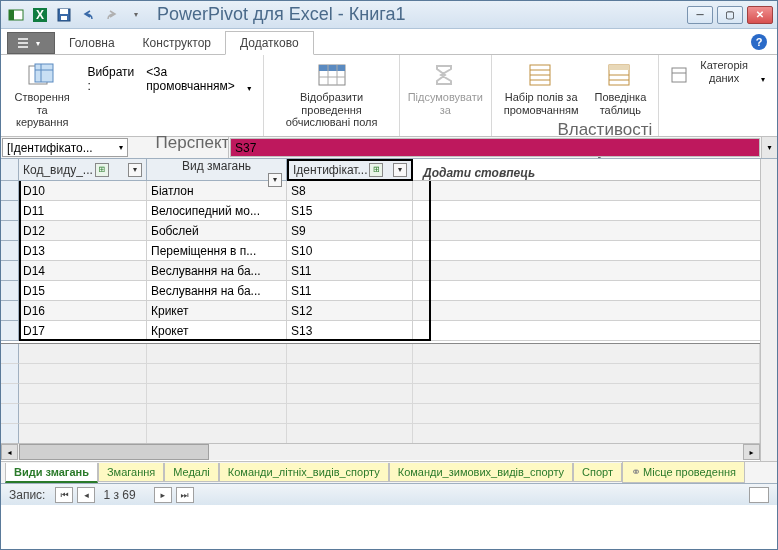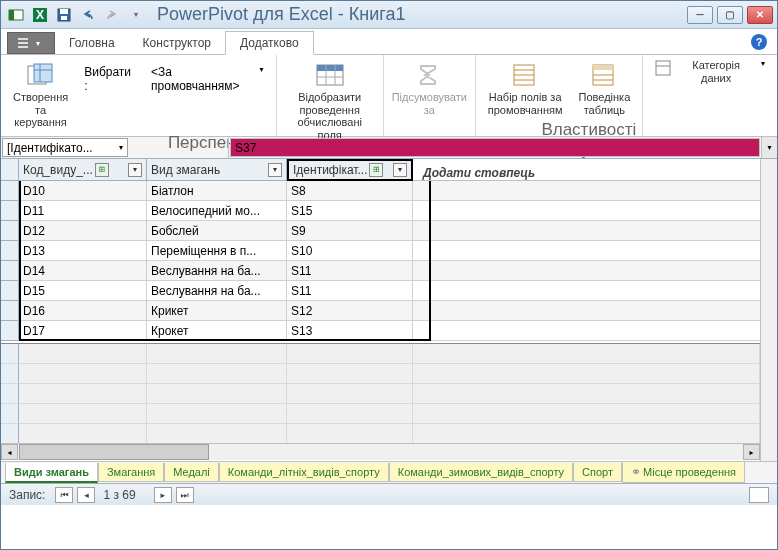--- a/index.html
+++ b/index.html
@@ -17,21 +17,21 @@
 .file-tab svg { width: 14px; height: 14px; }
 .tab { padding: 4px 14px; color: #444; cursor: pointer; }
 .tab.active { border: 1px solid #c0c0c0; border-bottom: 1px solid #fff; background: #fff; margin-bottom: -1px; }
 .help-icon { position: absolute; right: 10px; top: 5px; width: 16px; height: 16px; background: #2a6ac8; color: #fff; border-radius: 50%; text-align: center; line-height: 16px; font-size: 11px; font-weight: bold; }
 
 .ribbon { height: 82px; background: #fff; display: flex; border-bottom: 1px solid #c0c0c0; }
 .rib-group { border-right: 1px solid #d8d8d8; display: flex; flex-direction: column; height: 100%; }
 .rib-body { flex: 1; display: flex; align-items: flex-start; padding: 4px 8px 0; gap: 8px; }
 .rib-label { text-align: right; color: #666; font-size: 17px; padding: 2px 6px; }
 .rib-btn { display: flex; flex-direction: column; align-items: center; gap: 2px; padding: 2px 4px; cursor: pointer; }
-.rib-btn-h { display: flex; flex-direction: row; align-items: flex-start; gap: 20px; padding: 2px 4px; cursor: pointer; }
+.rib-btn-h { display: flex; flex-direction: row; align-items: flex-end; gap: 12px; padding: 2px 4px; cursor: pointer; }
 .rib-icon { width: 32px; height: 28px; display: flex; align-items: center; justify-content: center; }
 .rib-icon-sm { width: 18px; height: 18px; display: flex; align-items: center; justify-content: center; }
 .rib-text { text-align: center; line-height: 1.15; font-size: 11px; color: #333; }
 
 .formula-bar { height: 22px; border-bottom: 1px solid #a0b0c0; display: flex; align-items: stretch; background: #f4f4f4; }
 .fb-sel { width: 126px; border: 1px solid #a0a0a0; background: #fff; display: flex; align-items: center; padding: 0 4px; margin: 1px; }
 .fb-sel .dd { margin-left: auto; font-size: 8px; }
 .fb-spacer { width: 100px; border-right: 1px solid #c0c0c0; }
 .fb-val { flex: 1; background: #be185d; border: 1px solid #c0c0c0; margin: 1px; padding: 0 4px; display: flex; align-items: center; }
 .fb-dd { width: 16px; background: #e8e8e8; border-left: 1px solid #c0c0c0; display: flex; align-items: center; justify-content: center; }
@@ -250,21 +250,21 @@
 <div class="grid-area">
   <div class="grid-main">
     <div class="grid-left data-wrap">
       <div class="grid-header">
         <div class="rowh" style="height:22px;"></div>
         <div class="colh c0" style="width:128px;">
             <span>Код_виду_...</span>
             <span class="extra">⊞</span>
             <span class="filter">▾</span>
           </div>
-        <div class="colh c1" style="width:140px;">
+        <div class="colh c1" style="width:140px;flex-direction:column;">
             <span>Вид змагань</span>
             <span class="filter">▾</span>
           </div>
         <div class="colh c2 sel" style="width:126px;">
             <span>Ідентифікат...</span>
             <span class="extra">⊞</span>
             <span class="filter">▾</span>
           </div>
         <div class="addcol">Додати стовпець</div>
       </div>

